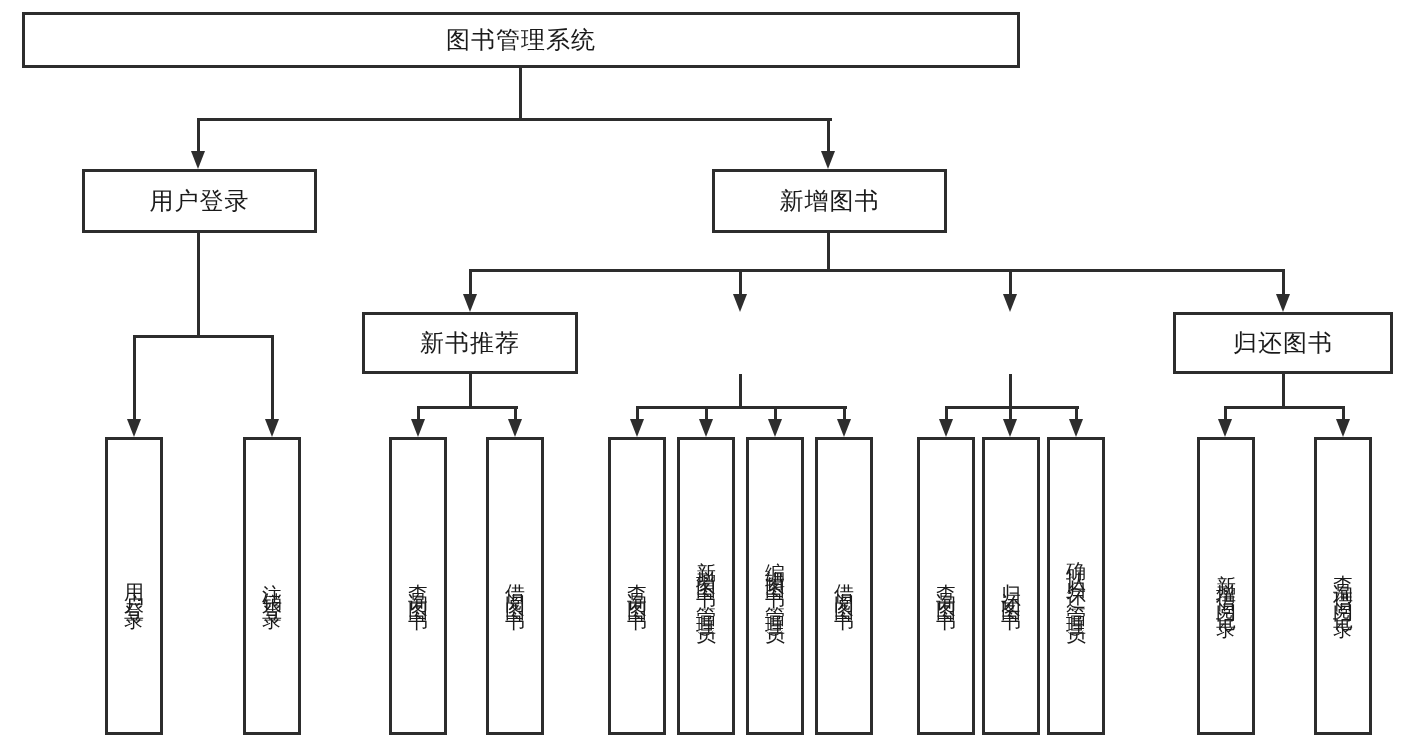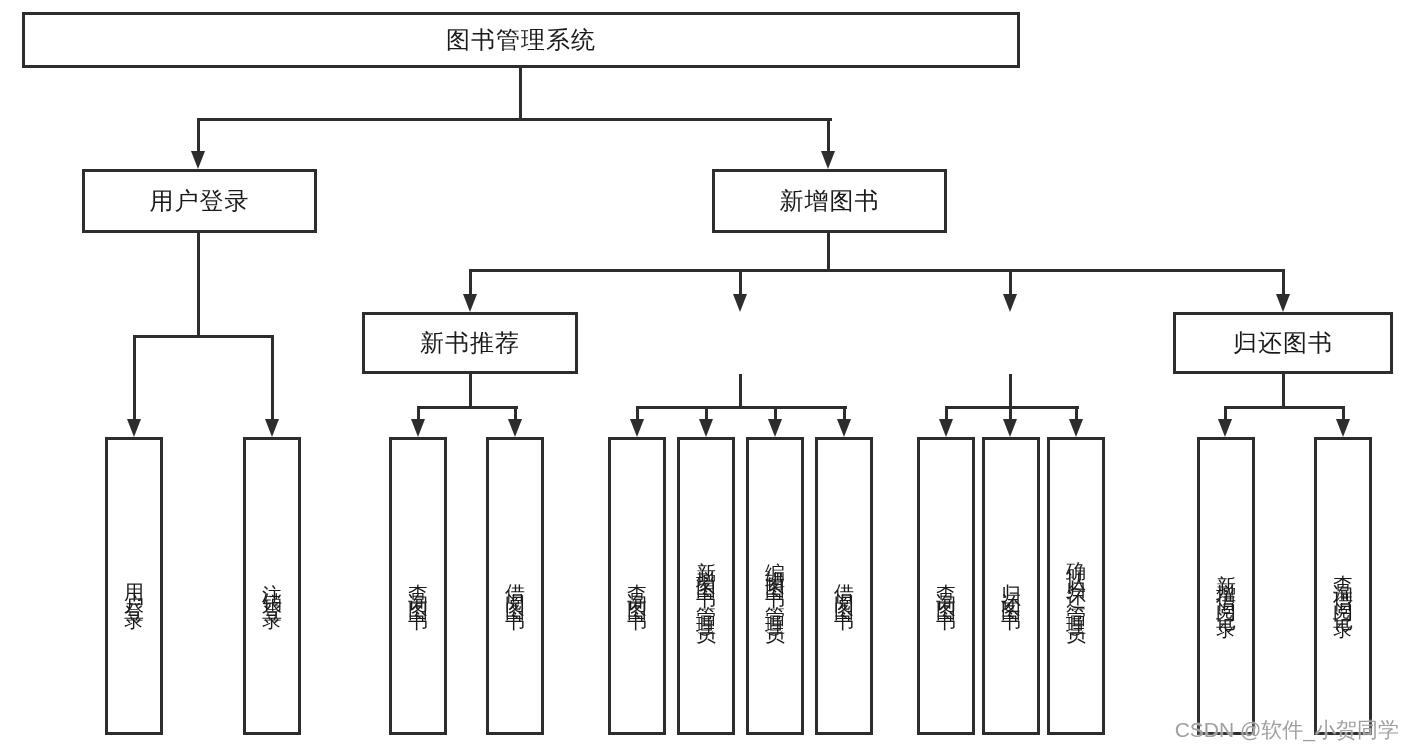--- a/index.html
+++ b/index.html
@@ -176,15 +176,14 @@
   <div class="ln" style="left:1075px;top:406px;width:3px;height:15px"></div>
   <div class="ah" style="left:1069px;top:419px"></div>
 
   <div class="ln" style="left:1282px;top:374px;width:3px;height:35px"></div>
   <div class="ln" style="left:1224px;top:406px;width:121px;height:3px"></div>
   <div class="ln" style="left:1224px;top:406px;width:3px;height:15px"></div>
   <div class="ah" style="left:1218px;top:419px"></div>
   <div class="ln" style="left:1342px;top:406px;width:3px;height:15px"></div>
   <div class="ah" style="left:1336px;top:419px"></div>
 
-  <div class="watermark">CSDN @软件_小贺同学</div>
 
 </div>
 
 </body></html>

